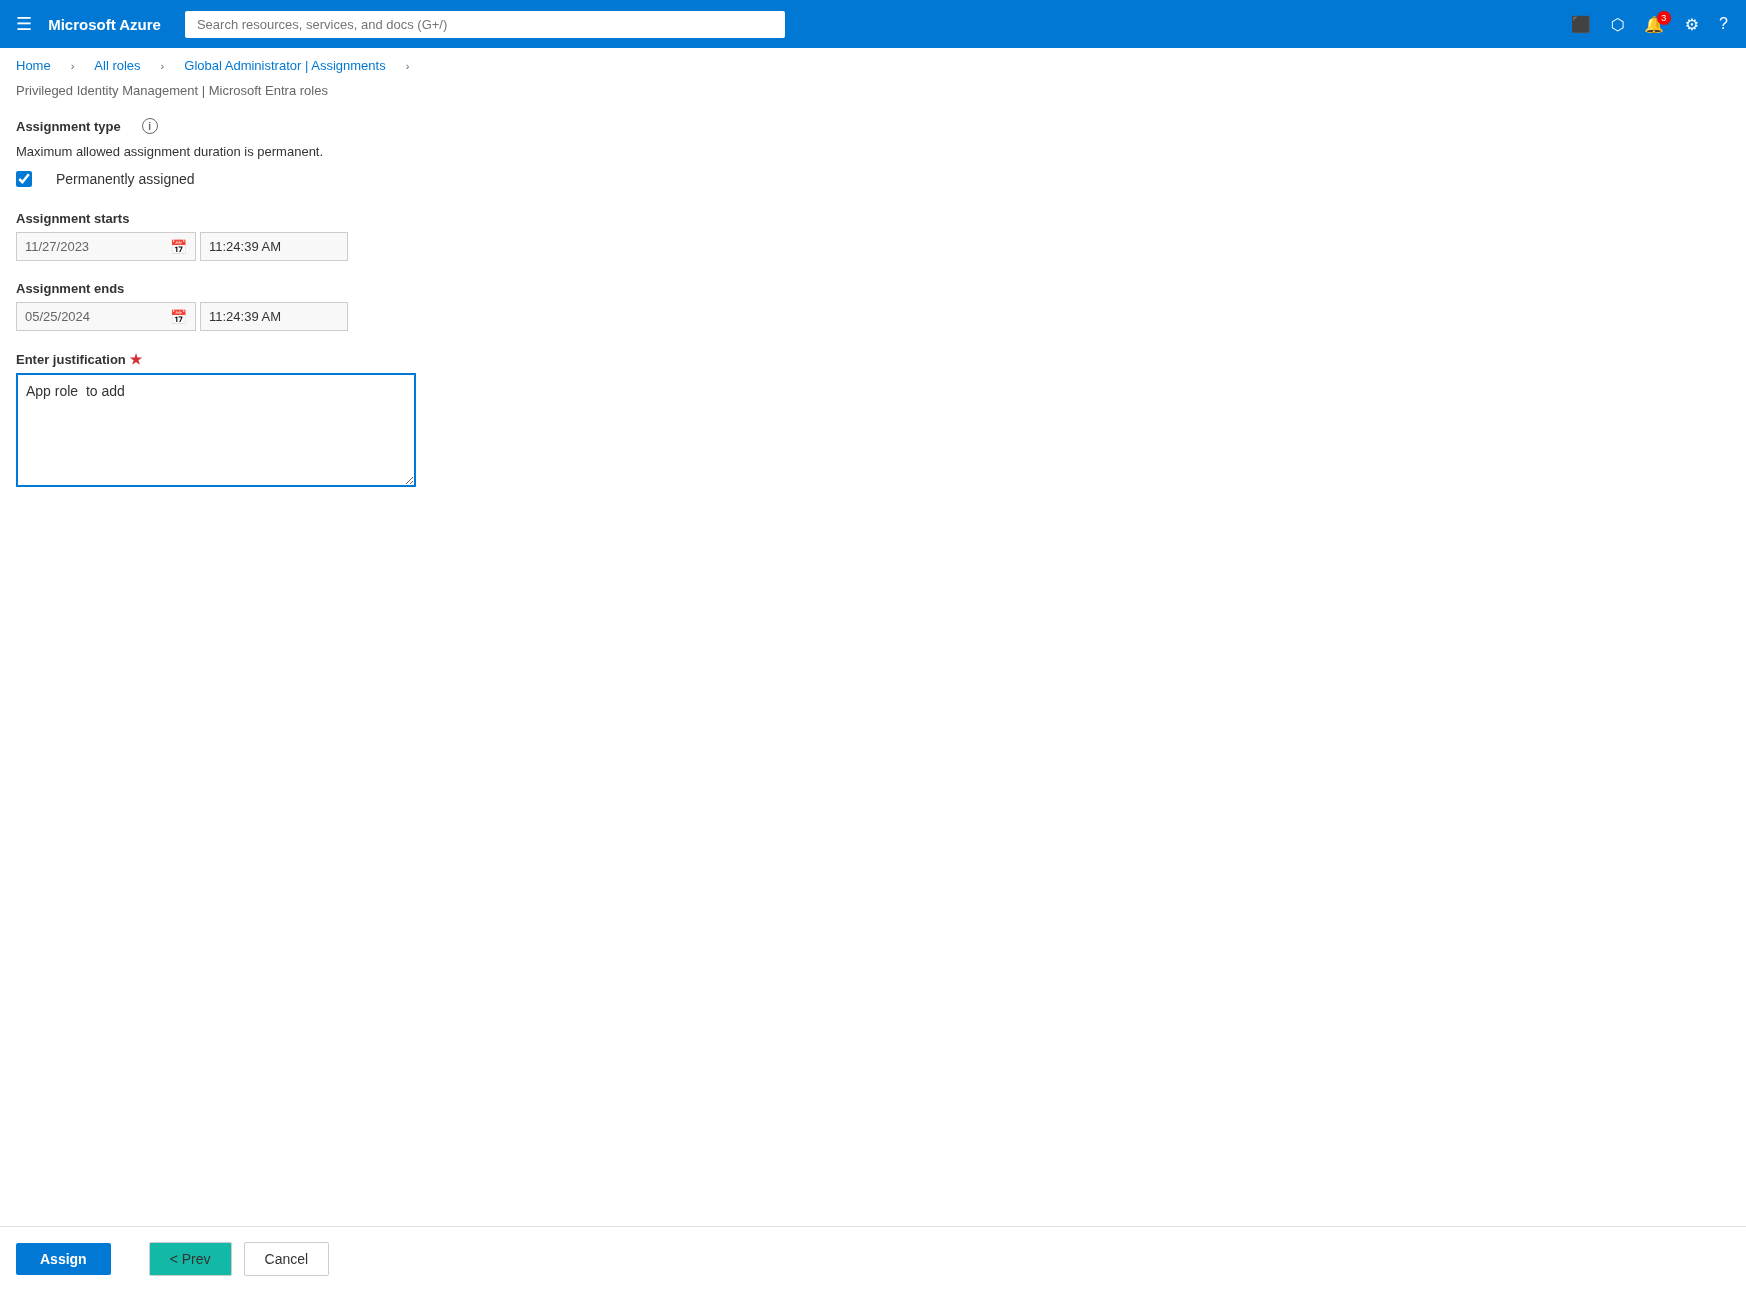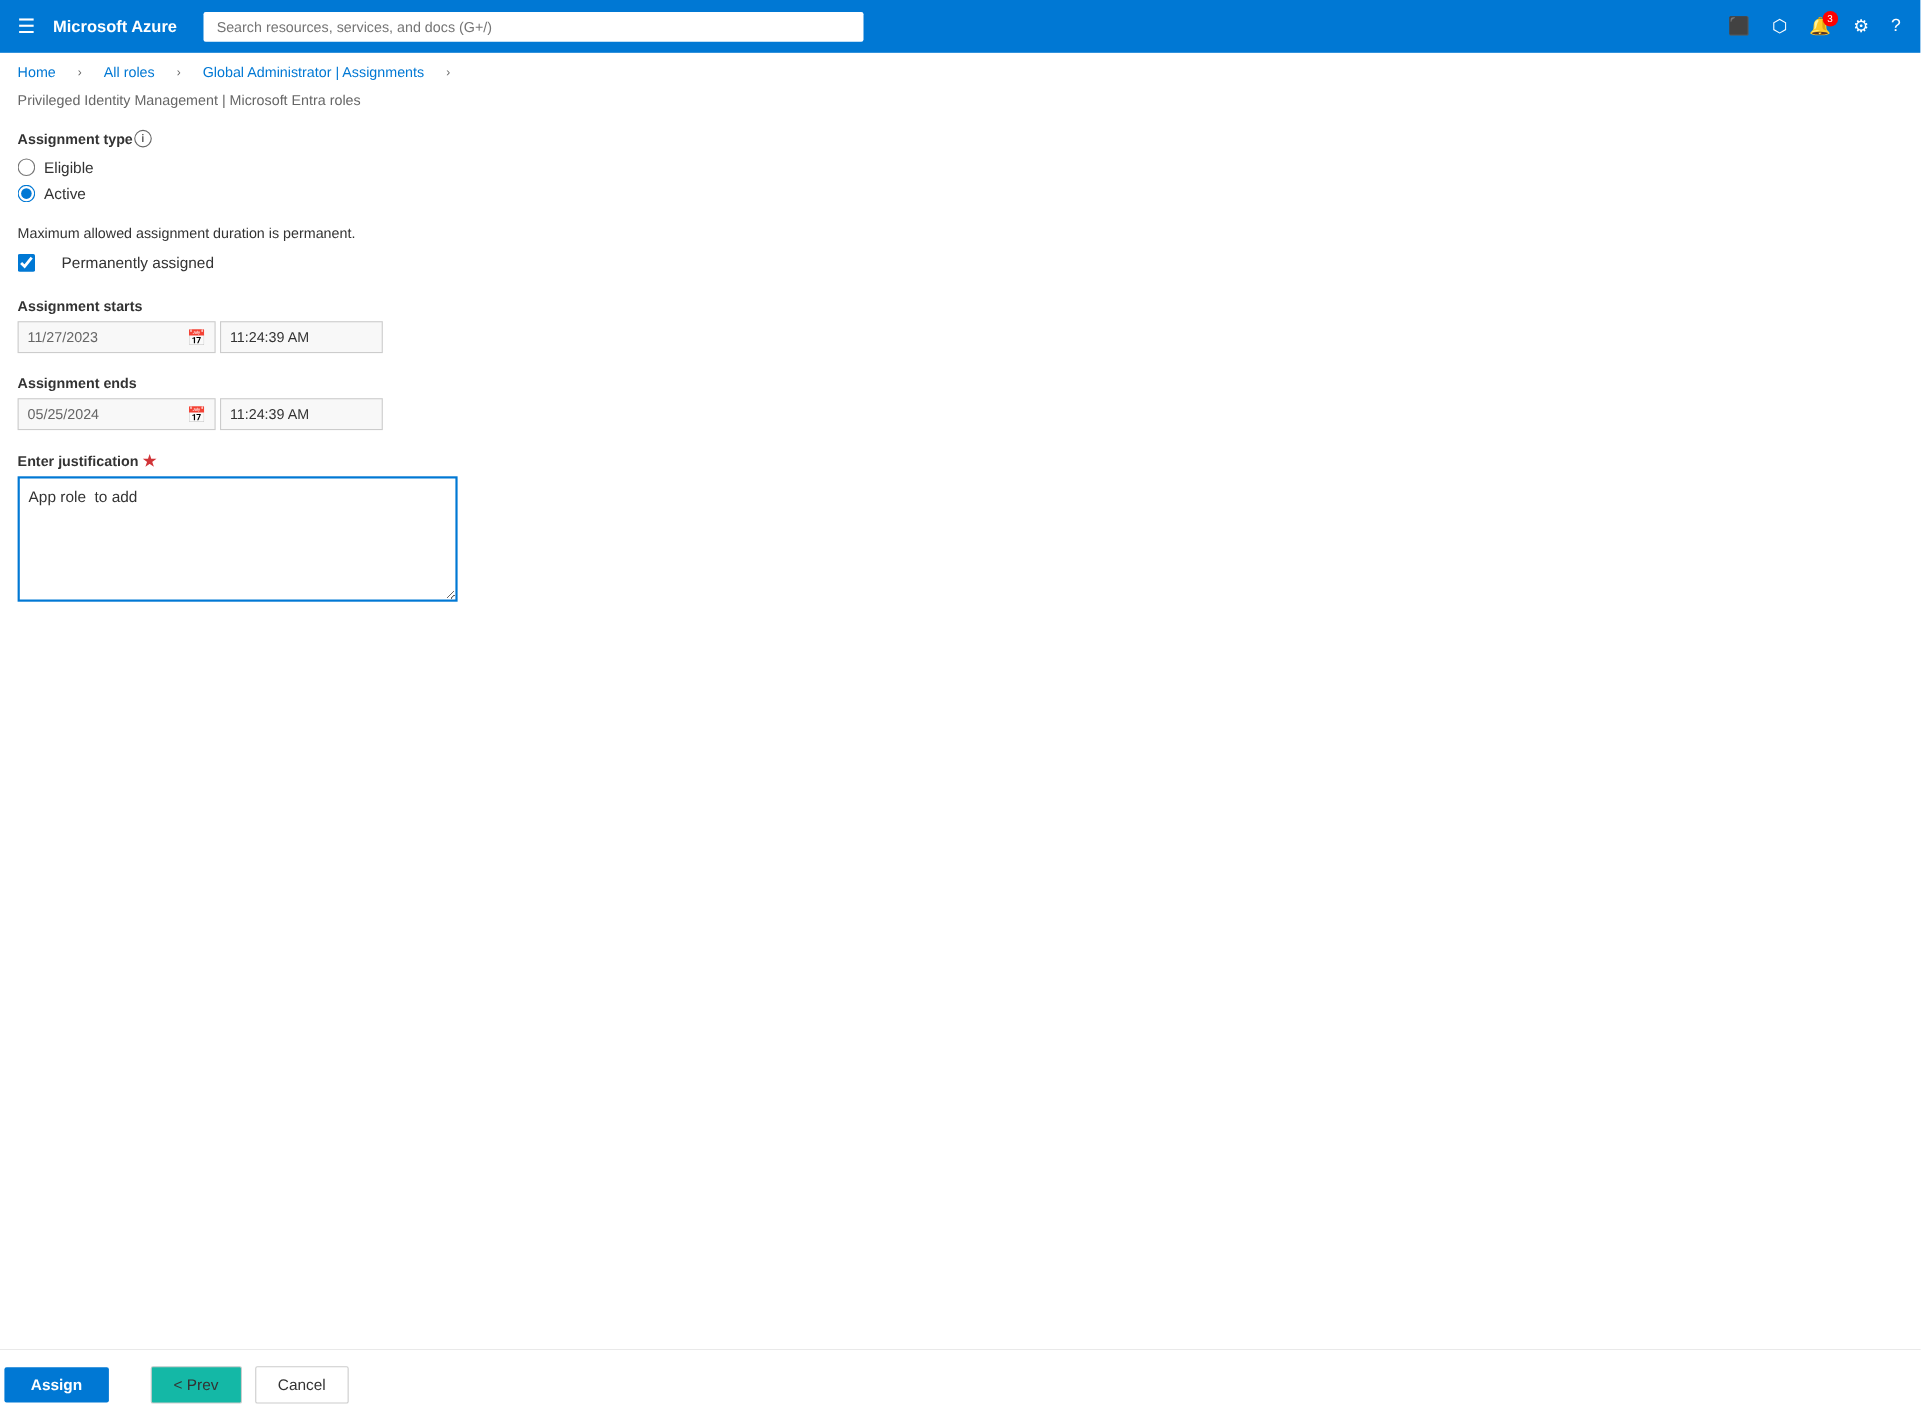--- a/index.html
+++ b/index.html
@@ -132,21 +132,21 @@
       font-weight: 600;
     }
 
     
     .section-label {
       font-size: 13px;
       font-weight: 600;
       margin-bottom: 10px;
       display: flex;
       align-items: center;
-      gap: 1px;
+      gap: 21px;
     }
     .info-icon {
       display: inline-flex;
       align-items: center;
       justify-content: center;
       width: 16px;
       height: 16px;
       border: 1px solid #666;
       border-radius: 50%;
       font-size: 10px;
@@ -269,21 +269,21 @@
     .bottom-bar {
       position: fixed;
       bottom: 0;
       left: 0;
       right: 0;
       height: 64px;
       background: #fff;
       border-top: 1px solid #e0e0e0;
       display: flex;
       align-items: center;
-      padding: 0 4px;
+      padding: 0 16px;
       gap: 12px;
     }
     .btn-assign {
       background: #0078d4;
       color: #fff;
       border: none;
       padding: 8px 24px;
       font-size: 14px;
       font-weight: 600;
       cursor: pointer;
@@ -342,30 +342,20 @@
 <div class="main-content">
 
   <div class="page-subtitle">Privileged Identity Management | Microsoft Entra roles</div>
 
 
   <div class="section-label">
     <span>Assignment type</span>
     <span class="info-icon">i</span>
   </div>
 
-  <div class="radio-group">
-    <div class="radio-item">
-      <input type="radio" name="assignment_type" id="eligible" style="">
-      <label for="eligible">Eligible</label>
-    </div>
-    <div class="radio-item">
-      <input type="radio" name="assignment_type" id="active" checked="" style="">
-      <label for="active">Active</label>
-    </div>
-  </div>
 
   <div class="max-duration-text">Maximum allowed assignment duration is permanent.</div>
 
   <div class="checkbox-item">
     <input type="checkbox" id="permanently_assigned" checked="" style="">
     <label for="permanently_assigned">Permanently assigned</label>
   </div>
 
   <div class="field-group">
     <div class="field-label">Assignment starts</div>

